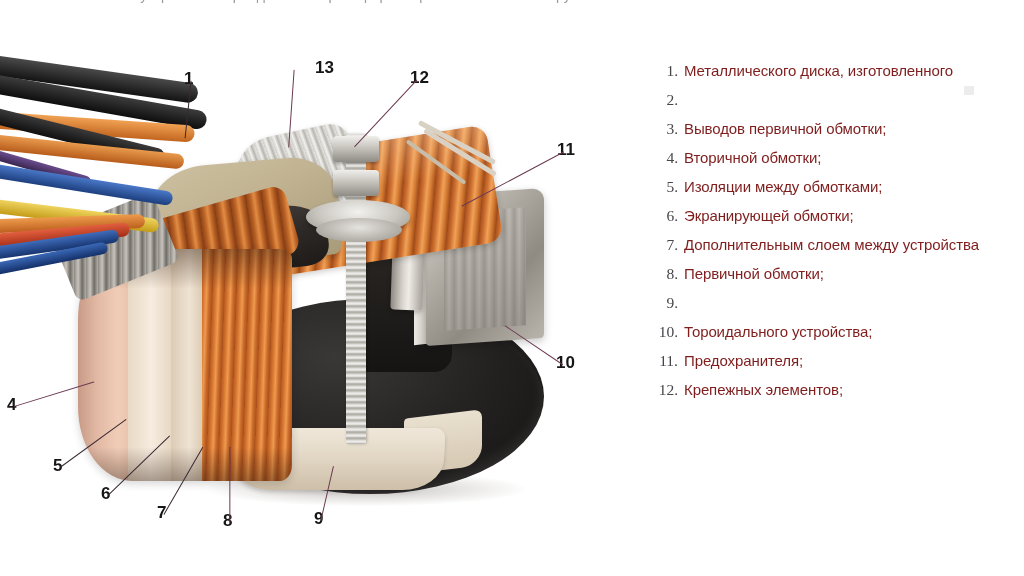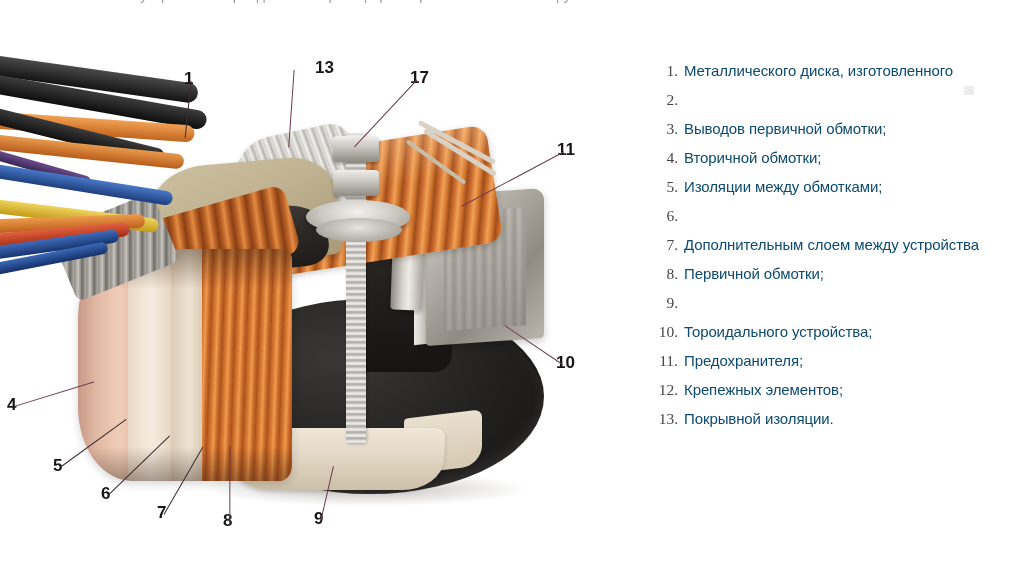--- a/index.html
+++ b/index.html
@@ -296,21 +296,21 @@
     height:29px;
   }
   .li-num{
     width:42px;text-align:right;flex:0 0 42px;
     font-family:"Liberation Serif", serif;
     font-size:15.5px;color:#46464a;
     padding-right:6px;
   }
   .li-txt{
     font-family:"Liberation Sans", sans-serif;
-    font-size:15px;color:#0c4a6e;
+    font-size:15px;color:#7f1d1d;
     white-space:nowrap;letter-spacing:-0.1px;
   }
   .faint-mark{
     position:absolute;left:964px;top:86px;width:10px;height:9px;
     background:rgba(150,150,150,.18);border-radius:1px;
   }
 </style>
 </head>
 <body>
 
@@ -381,21 +381,21 @@
     <div class="bolt-nut nut2"></div>
     <div class="washer"></div>
     <div class="washer2"></div>
   </div>
 
   <div id="callout-layer">
       <div class="callout-num" style="left: 184px; top: 70px;">1</div>
       <div class="leader" style="left: 191px; top: 80px; width: 58px; transform: rotate(96deg);"></div>
       <div class="callout-num" style="left: 287px; top: 59px; margin-left: 28px;">13</div>
       <div class="leader purple" style="left: 294px; top: 69px; width: 78px; transform: rotate(94deg);"></div>
-      <div class="callout-num" style="left: 410px; top: 69px;">17</div>
+      <div class="callout-num" style="left: 410px; top: 69px;">12</div>
       <div class="leader purple" style="left: 417px; top: 79px; width: 92px; transform: rotate(133deg);"></div>
       <div class="callout-num" style="left: 557px; top: 141px; text-align: center;">11</div>
       <div class="leader purple" style="left: 564px; top: 151px; width: 116px; transform: rotate(152deg);"></div>
       <div class="callout-num" style="left: 556px; top: 354px;">10</div>
       <div class="leader purple" style="left: 563px; top: 364px; width: 70px; transform: rotate(214deg);"></div>
       <div class="callout-num" style="left: 314px; top: 510px;">9</div>
       <div class="leader purple" style="left: 321px; top: 520px; width: 56px; transform: rotate(283deg);"></div>
       <div class="callout-num" style="left: 223px; top: 512px;">8</div>
       <div class="leader purple" style="left: 230px; top: 522px; width: 76px; transform: rotate(270deg);"></div>
       <div class="callout-num" style="left: 157px; top: 504px;">7</div>
@@ -423,20 +423,21 @@
       <div class="list-row">
         <div class="li-num">4.</div>
         <div class="li-txt">Вторичной обмотки;</div>
       </div>
       <div class="list-row">
         <div class="li-num">5.</div>
         <div class="li-txt">Изоляции между обмотками;</div>
       </div>
       <div class="list-row">
         <div class="li-num">6.</div>
+        <div class="li-txt">Экранирующей обмотки;</div>
       </div>
       <div class="list-row">
         <div class="li-num">7.</div>
         <div class="li-txt">Дополнительным слоем между устройства</div>
       </div>
       <div class="list-row">
         <div class="li-num">8.</div>
         <div class="li-txt">Первичной обмотки;</div>
       </div>
       <div class="list-row">
@@ -447,20 +448,16 @@
         <div class="li-txt">Тороидального устройства;</div>
       </div>
       <div class="list-row">
         <div class="li-num">11.</div>
         <div class="li-txt">Предохранителя;</div>
       </div>
       <div class="list-row">
         <div class="li-num">12.</div>
         <div class="li-txt">Крепежных элементов;</div>
       </div>
-      <div class="list-row">
-        <div class="li-num">13.</div>
-        <div class="li-txt">Покрывной изоляции.</div>
-      </div>
     </div>
 
   <div class="faint-mark"></div>
 </div>
 
 </body></html>

